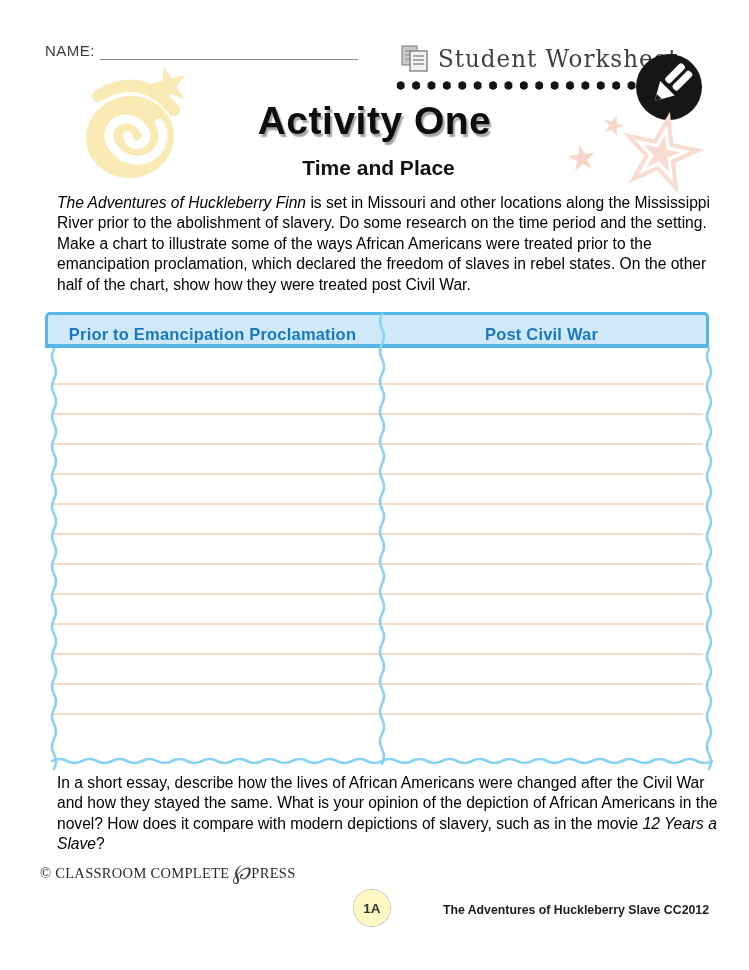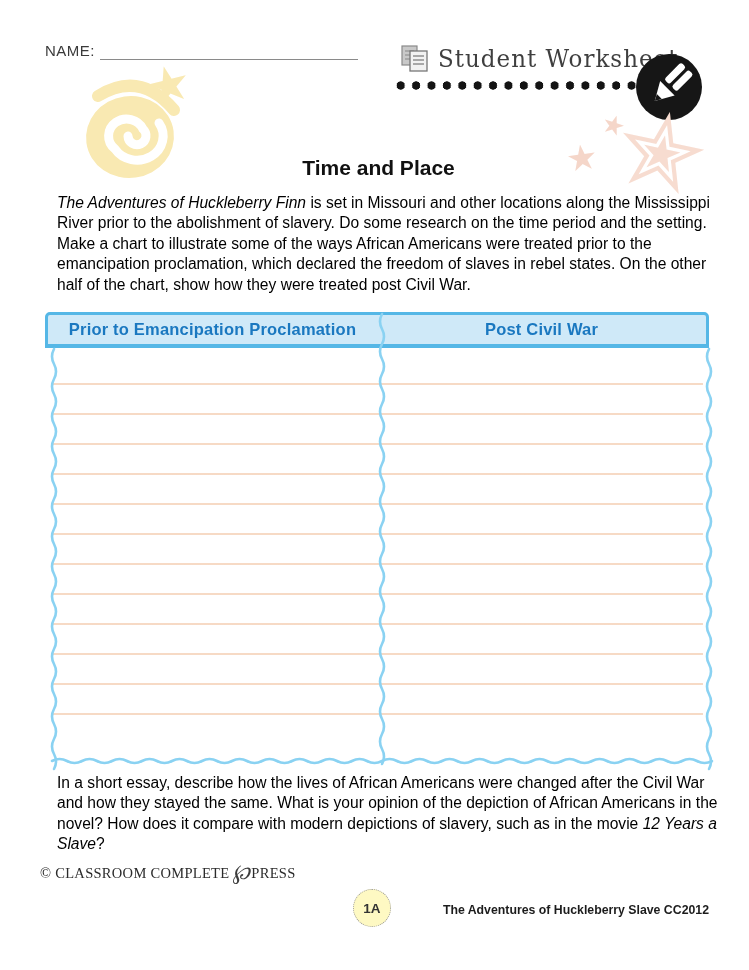--- a/index.html
+++ b/index.html
@@ -39,21 +39,21 @@
   .para{position:absolute;left:57px;width:662px;font-size:15.6px;line-height:20.4px;
         color:#000000;}
   .para-intro{top:193px;}
   .para-essay{top:773px;}
   .ital{font-style:italic;}
 
   
   .chart-table{position:absolute;left:45px;top:312px;width:664px;height:446px;}
   .thead{position:absolute;left:0;top:0;width:100%;height:36px;box-sizing:border-box;
          display:flex;background:#cfe9f8;border:3px solid #55b7e6;border-bottom-width:4px;
-         border-radius:5px 5px 0 0;}
+         border-radius:5px 5px 0 0;align-items:flex-end;}
   .th{flex:1;display:flex;align-items:center;justify-content:center;
       font-size:16.5px;font-weight:700;color:#1a78c0;letter-spacing:.2px;}
   .tbody{position:absolute;left:0;top:36px;width:100%;height:410px;}
   .rules{position:absolute;left:6px;right:6px;top:6.5px;height:372px;
       background-image:repeating-linear-gradient(to bottom,
         transparent 0 28.4px,#f6d8c2 28.4px 30px);opacity:.95;}
   .write-cell{position:absolute;top:0;height:100%;width:49%;cursor:text;}
   .write-left{left:1%;}
   .write-right{left:51%;}
   svg.wave{position:absolute;overflow:visible;}
@@ -112,20 +112,21 @@
   <div class="star star-yellow">★</div>
 
   <div class="star-pink-big-wrap">
     <div class="star-layer" style="font-size:108px;color:#f7dcd0">★</div>
     <div class="star-layer" style="font-size:74px;color:#fff">★</div>
     <div class="star-layer" style="font-size:48px;color:#f7dcd0">★</div>
   </div>
   <div class="star star-pink-sm1">★</div>
   <div class="star star-pink-sm2">★</div>
 
+  <div class="title">Activity One</div>
   <div class="subtitle">Time and Place</div>
 
   <div class="para para-intro"><span class="ital">The Adventures of Huckleberry Finn</span><span> is set in Missouri and other locations along the Mississippi River prior to the abolishment of slavery. Do some research on the time period and the setting. Make a chart to illustrate some of the ways African Americans were treated prior to the emancipation proclamation, which declared the freedom of slaves in rebel states. On the other half of the chart, show how they were treated post Civil War.</span></div>
 
   <div class="chart-table">
     <div class="thead">
       <div class="th">Prior to Emancipation Proclamation</div>
       <div class="th">Post Civil War</div>
     </div>
     <div class="tbody">

